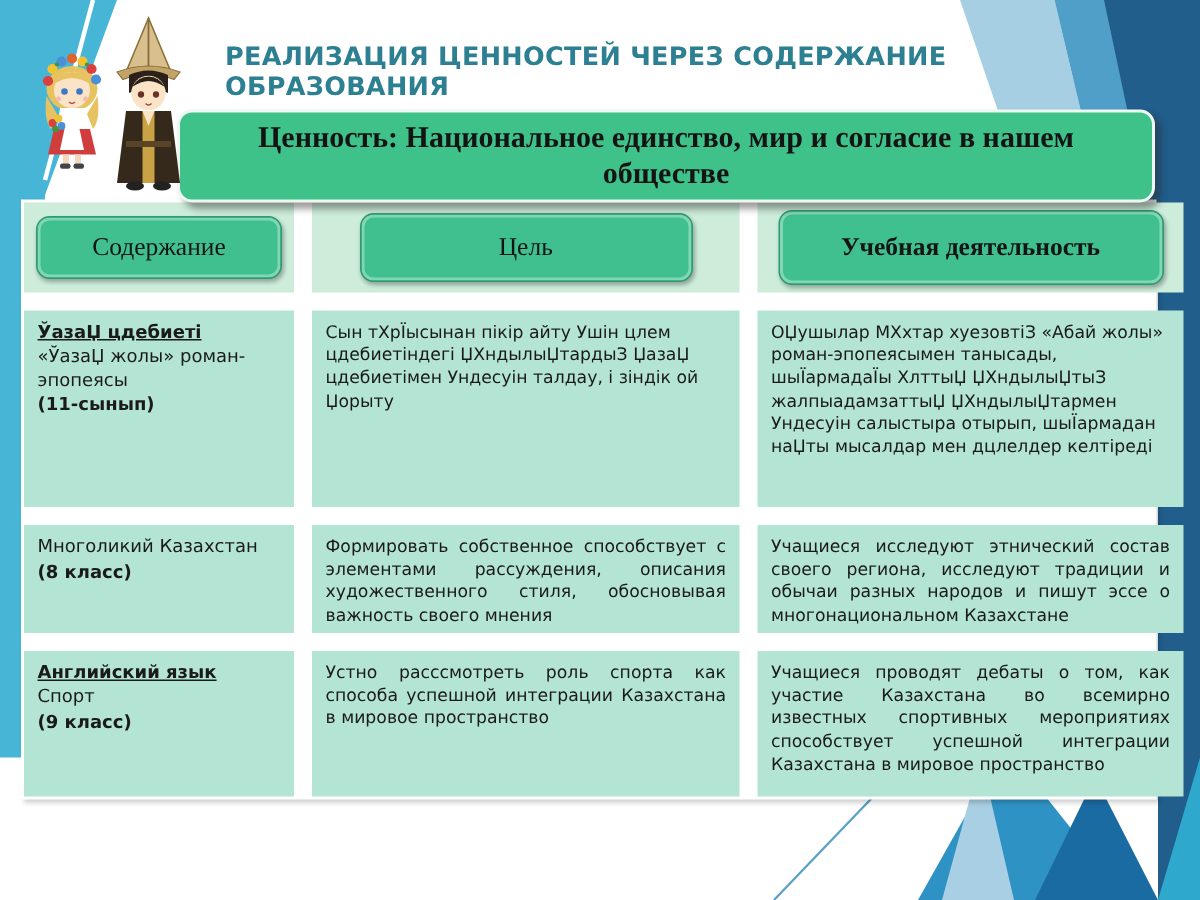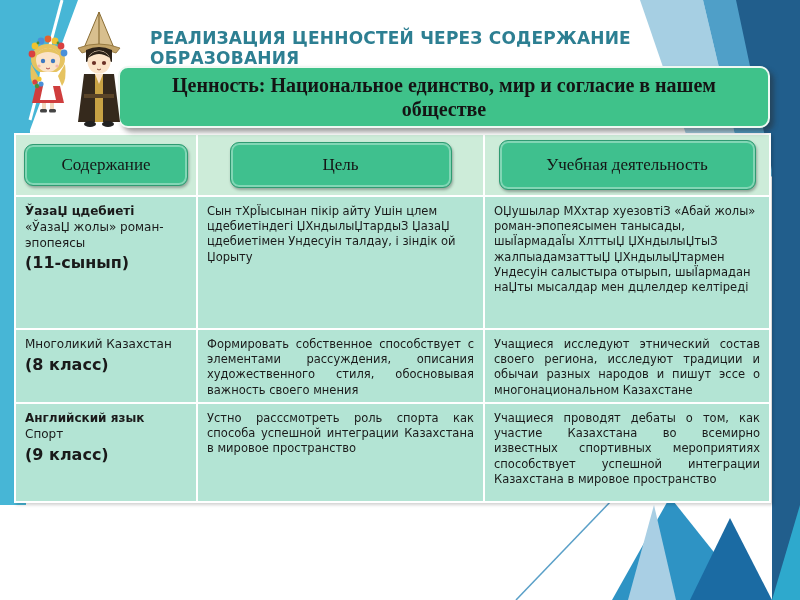--- a/index.html
+++ b/index.html
@@ -8,53 +8,53 @@
     background:#ffffff;font-family:"Liberation Sans", sans-serif;
   }
   .decor{position:absolute;left:0;top:0;width:800px;height:600px;z-index:0;}
   .chars{position:absolute;left:16px;top:6px;width:120px;height:130px;z-index:4;}
   .title{
     position:absolute;left:150px;top:28px;width:610px;z-index:1;
     text-align:left;color:#2d7f92;font-weight:bold;font-size:17px;
     line-height:1.18;font-family:"DejaVu Sans", sans-serif;letter-spacing:.2px;
   }
   .banner{
-    position:absolute;left:118px;top:66px;width:652px;height:62px;z-index:3;
+    position:absolute;left:118px;top:73px;width:652px;height:62px;z-index:3;
     background:#3fc28a;border:2px solid #eef8f2;border-radius:10px;
     box-shadow:4px 4px 5px rgba(40,40,40,.45);
     display:flex;align-items:center;justify-content:center;text-align:center;
     font-family:"Liberation Serif", serif;font-weight:bold;font-size:20px;
     color:#141414;line-height:1.22;padding:0 12px;box-sizing:border-box;
   }
   .table{
     position:absolute;left:14px;top:133px;width:757px;z-index:2;
     background:#ffffff;display:grid;
     grid-template-columns:180px 285px 284px;
     grid-template-rows:60px 131px 72px 97px;
-    gap:2px;padding:2px;box-sizing:border-box;
+    gap:12px;padding:2px;box-sizing:border-box;
     box-shadow:2px 2px 3px rgba(0,0,0,.18);
   }
   .hdr-cell{background:#cdecd9;display:flex;align-items:center;justify-content:center;}
   .hdr-btn{
     background:#3fc08e;border:1px solid #2f9b72;border-radius:9px;
     box-shadow:inset 0 0 0 2px rgba(255,255,255,.35), 1px 2px 3px rgba(0,0,0,.3);
     font-family:"Liberation Serif", serif;font-size:17px;color:#151515;
     display:flex;align-items:center;justify-content:center;text-align:center;
     line-height:1.08;padding:3px 8px;box-sizing:border-box;
   }
   .b1{width:164px;height:42px;}
   .b2{width:222px;height:46px;}
-  .b3{width:257px;height:50px;}
+  .b3{width:257px;height:50px;font-weight:bold;}
   .cell{
     background:#b3e4d4;padding:7px 9px;box-sizing:border-box;
     font-family:"DejaVu Sans", sans-serif;font-size:11.5px;color:#1a1a1a;line-height:1.32;
   }
-  .cell .subject{font-weight:bold;font-size:12px;}
+  .cell .subject{font-weight:bold;font-size:12px;text-decoration:underline;}
   .cell .detail{font-size:12px;}
-  .cell .grade{font-weight:bold;font-size:16px;margin-top:1px;}
+  .cell .grade{font-weight:bold;font-size:12px;margin-top:1px;}
   .justify{text-align:justify;}
 </style>
 </head>
 <body>
 
 <svg class="decor" viewBox="0 0 800 600" xmlns="http://www.w3.org/2000/svg">
   <g>
     <polygon points="0,0 78,0 30,130 26,505 0,505" fill="#47b6d6"></polygon>
     <line x1="62" y1="0" x2="30" y2="120" stroke="#ffffff" stroke-width="3"></line>
   </g>

